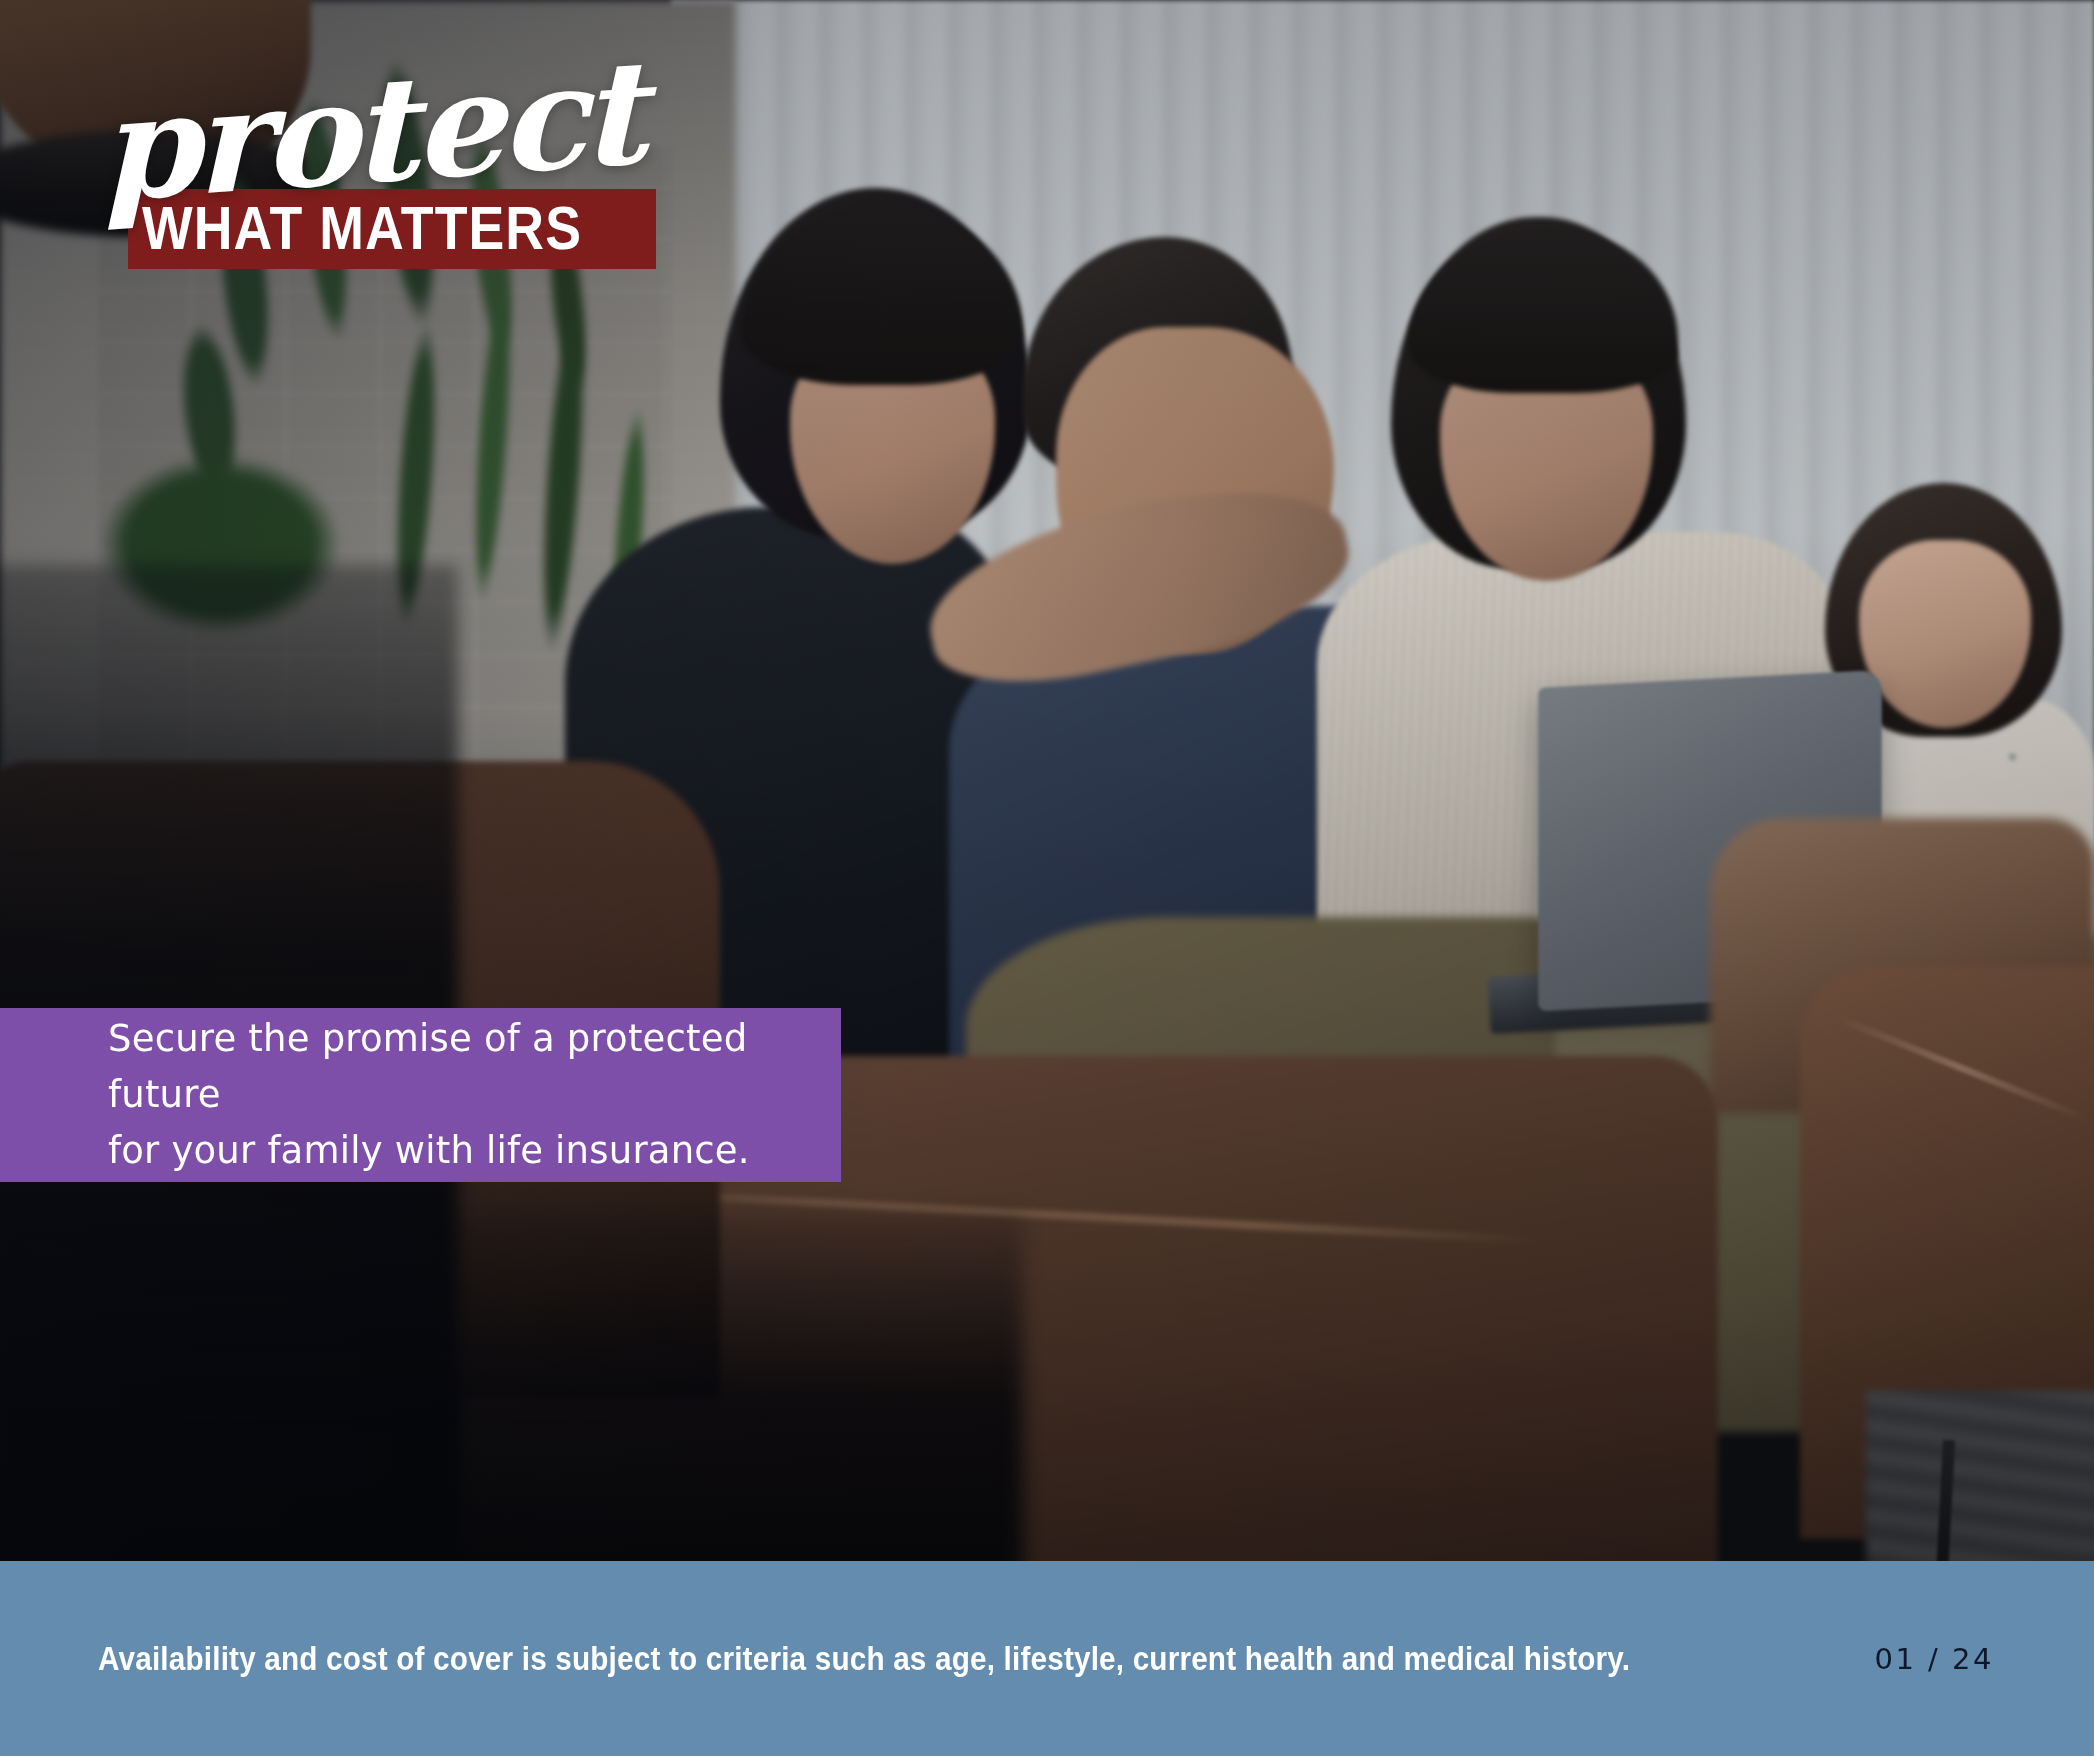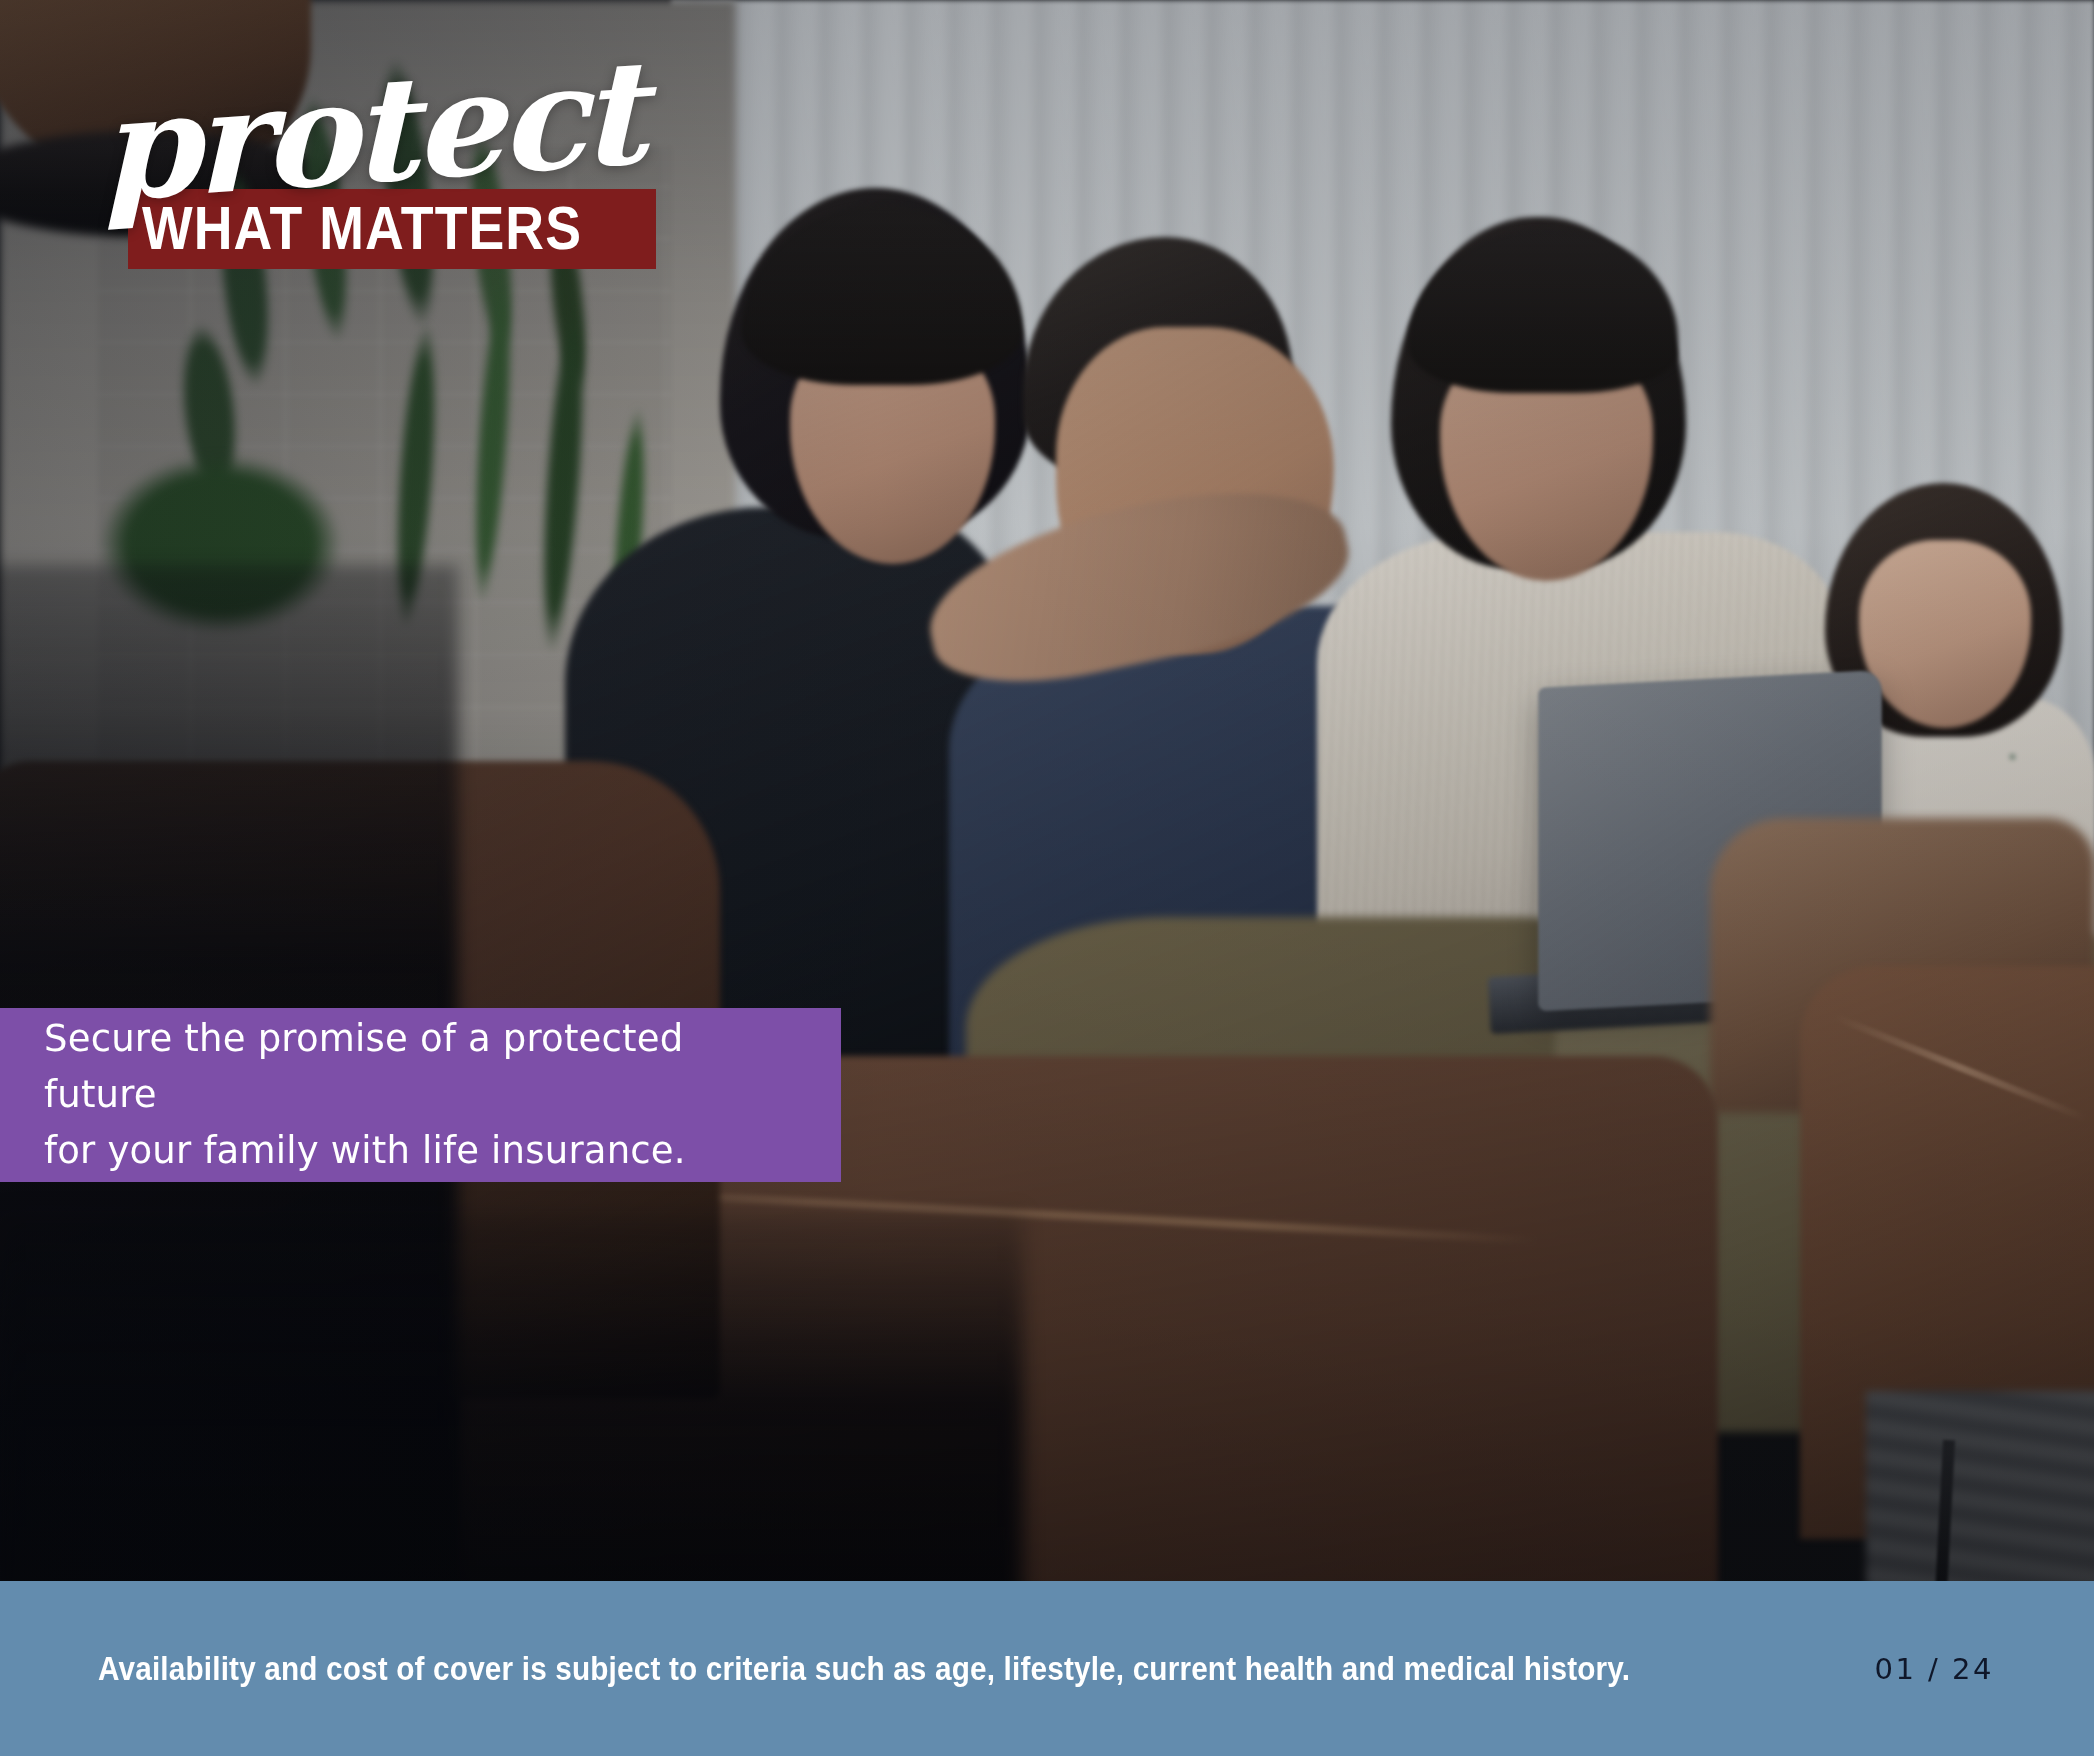--- a/index.html
+++ b/index.html
@@ -377,33 +377,33 @@
     z-index: 6;
     display: flex;
     align-items: center;
   }
   .subtitle-text {
     color: #ffffff;
     font-family: "DejaVu Sans", sans-serif;
     font-weight: 400;
     font-size: 37px;
     line-height: 1.52;
-    padding-left: 44px;
+    padding-left: 108px;
     padding-right: 49px;
     white-space: pre-line;
     letter-spacing: 0.2px;
   }
 
   
   .footer {
     position: absolute;
     left: 0;
     bottom: 0;
     width: 2095px;
-    height: 175px;
+    height: 195px;
     background: #638cae;
     z-index: 7;
     display: flex;
     align-items: center;
     justify-content: space-between;
     box-sizing: border-box;
     padding: 0 101px 0 98px;
   }
   .footer-note {
     color: #ffffff;

